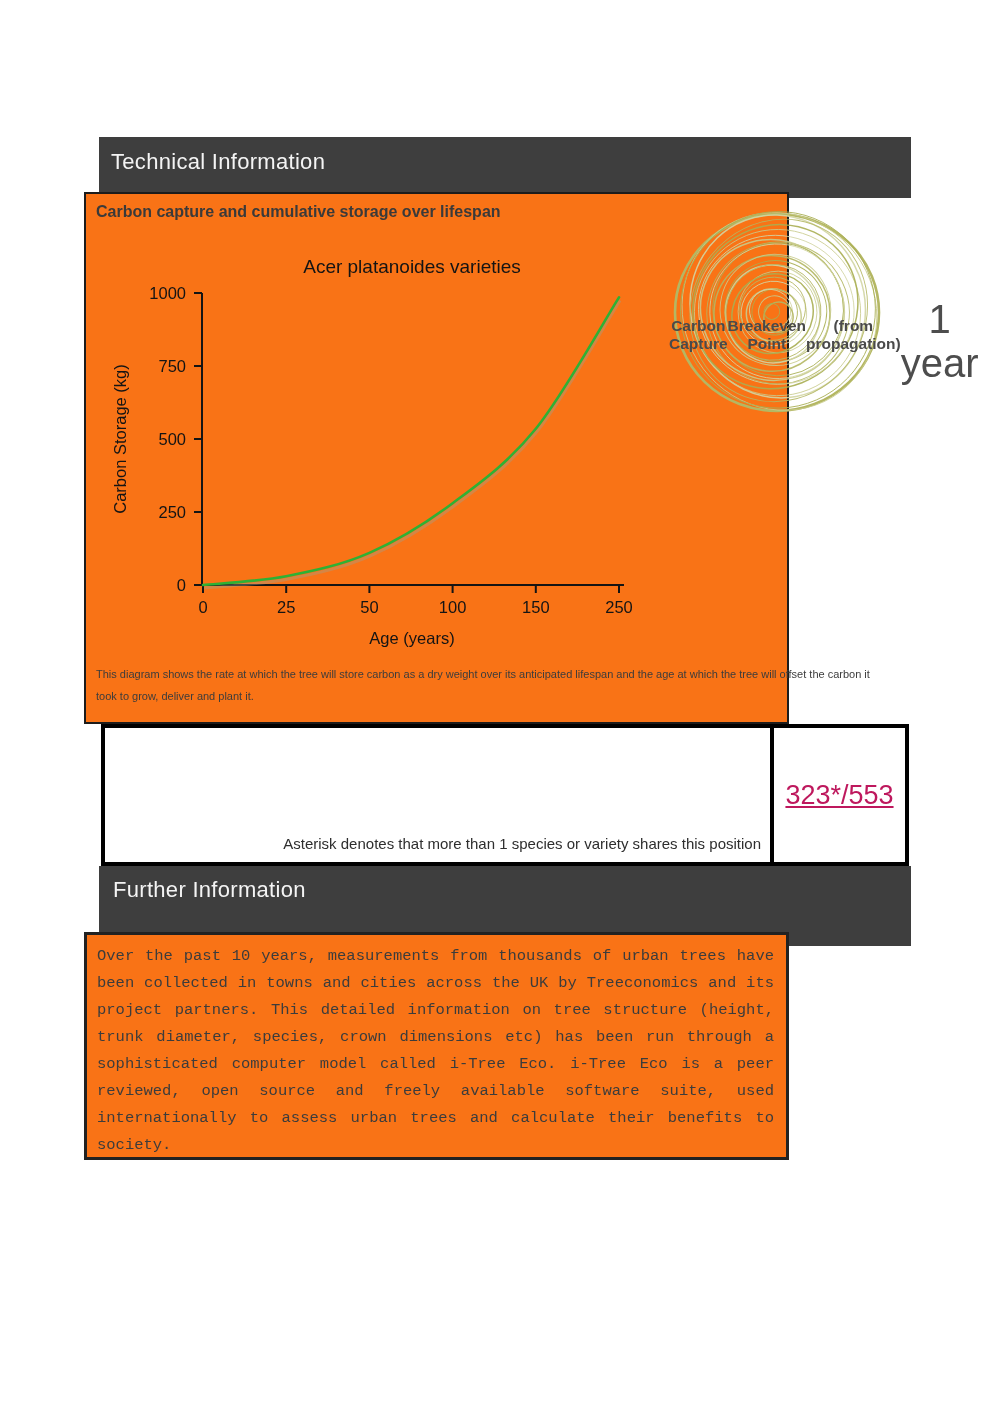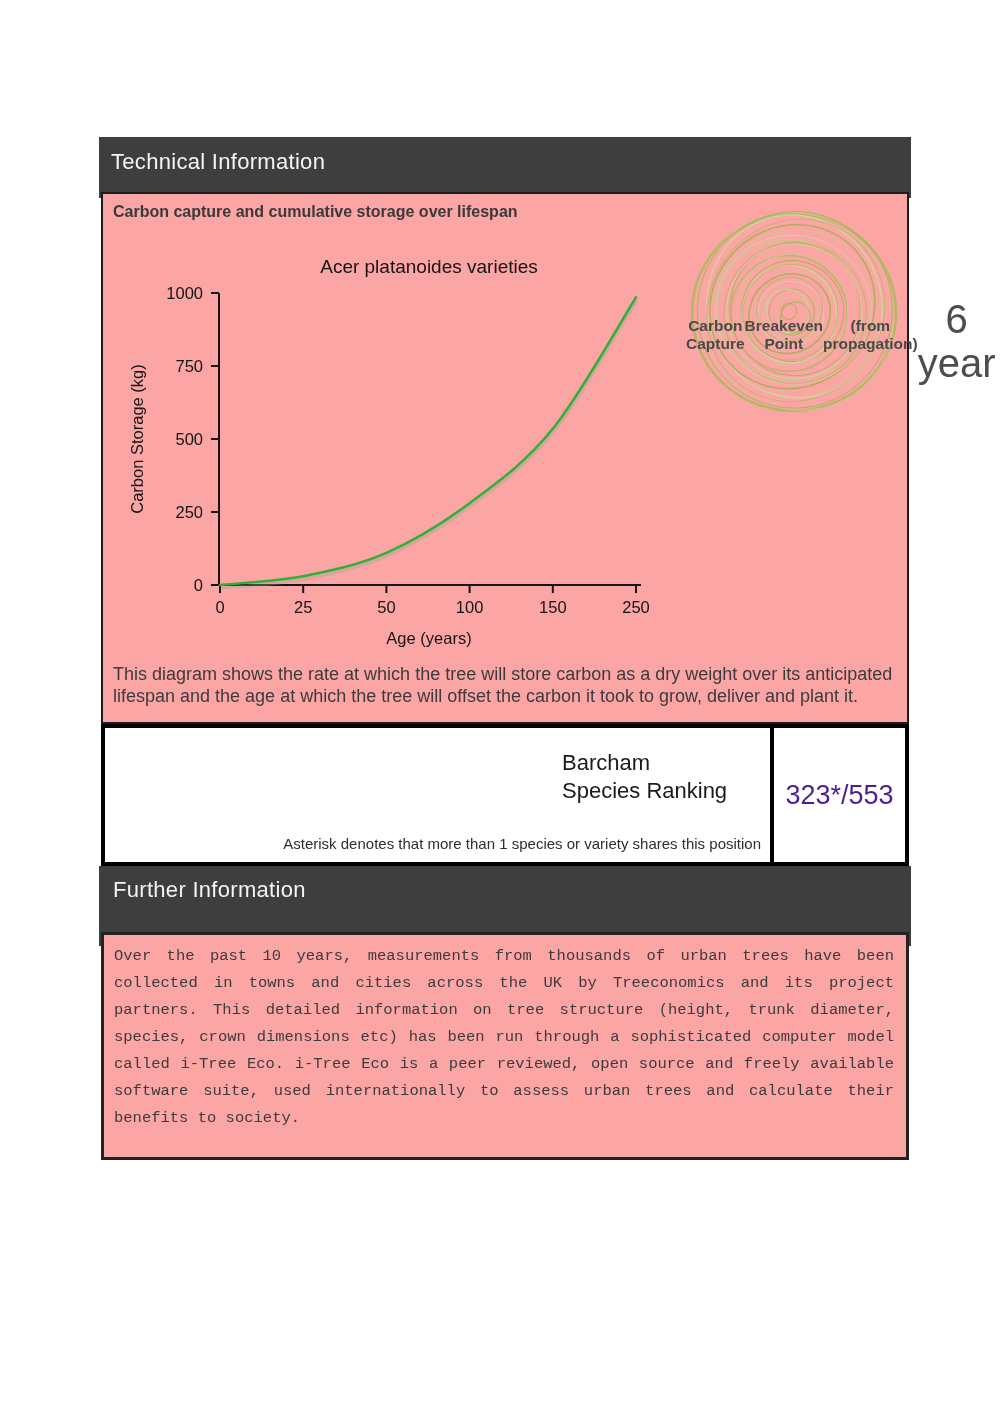--- a/index.html
+++ b/index.html
@@ -10,21 +10,21 @@
     color:#3d3d3d;
   }
   .section-bar {
     position:absolute; left:99px; width:812px; background:#3e3e3e;
     color:#f4f4f4; font-size:22px; letter-spacing:0.3px;
   }
   .bar-technical { top:137px; height:61px; line-height:49px; padding-left:12px; }
   .bar-further   { top:866px; height:80px; padding:10px 0 0 14px; line-height:28px; }
 
   .panel {
-    position:absolute; left:101px; width:808px; background:#fca5a5;
+    position:absolute; left:84px; width:705px; background:#f97316;
   }
   .panel-technical { top:192px; height:532px; border:2px solid #1c1c1c; }
   .panel-further   { top:932px; height:228px; border:3px solid #222222; padding:8px 12px 0 10px; }
 
   .subtitle {
     position:absolute; left:10px; top:9px;
     font-size:16px; font-weight:bold; color:#3a3a3a;
   }
 
   .chart-svg { position:absolute; left:20px; top:52px; }
@@ -42,39 +42,39 @@
   .badge-text {
     position:absolute; left:0; top:0; width:216px; height:216px;
     display:flex; flex-direction:row; align-items:center; text-align:center;
     padding-top:50px;
   }
   .badge-line { font-size:15.5px; font-weight:bold; color:#4a4a4a; line-height:18.5px; }
   .badge-value { font-size:40px; color:#4d4d4d; margin-top:12px; line-height:44px; }
 
   .panel-desc {
     position:absolute; left:10px; top:470px; width:786px;
-    font-size:18px; line-height:21.5px; color:#3c3c3c;
+    font-size:11px; line-height:21.5px; color:#3c3c3c;
   }
 
   .ranking {
     position:absolute; left:101px; top:724px; width:808px; height:142px;
     border:4px solid #000000; background:#fff; display:flex;
   }
   .ranking-left { flex:1 1 auto; position:relative; border-right:4px solid #000000; }
   .ranking-title {
     position:absolute; left:457px; top:21px;
     font-size:22px; line-height:28px; color:#1a1a1a;
   }
   .ranking-note {
     position:absolute; right:9px; bottom:10px;
     font-size:15px; color:#2e2e2e;
   }
   .ranking-value {
     width:131px; display:flex; align-items:center; justify-content:center;
-    font-size:27px; color:#4c1d95;
+    font-size:27px; color:#be185d;text-decoration:underline;
   }
 
   .further-paragraph {
     font-size:15.5px; line-height:27px; color:#3c3c3c; text-align:justify;font-family:Liberation Mono, monospace;
   }
   .further-link-line {
     font-size:15.5px; line-height:27px; color:#3c3c3c; margin-top:27px;
   }
 </style>
 </head>
@@ -148,33 +148,29 @@
         <ellipse cx="109.90332099624936" cy="110.45319788248034" rx="23.0097770391224" ry="22.796891333448958" transform="rotate(86 108 108)" fill="none" stroke="#a9ae52" stroke-width="0.9" opacity="0.9"></ellipse>
         <ellipse cx="113.22400074697659" cy="111.17870382620194" rx="21.057592724886067" ry="22.030944267516727" transform="rotate(139 108 108)" fill="none" stroke="#d2d5a3" stroke-width="0.9" opacity="0.9"></ellipse>
         <ellipse cx="110.98173314337465" cy="114.79741537493706" rx="14.660634761304694" ry="15.249354218446063" transform="rotate(12 108 108)" fill="none" stroke="#b4b763" stroke-width="1.5" opacity="0.9"></ellipse>
         <ellipse cx="108.50978374220101" cy="110.95986917077254" rx="15.925733591474675" ry="15.920020940162752" transform="rotate(65 108 108)" fill="none" stroke="#c8cb8c" stroke-width="0.9" opacity="0.9"></ellipse>
         <ellipse cx="111.65996816547054" cy="111.75764272448222" rx="7.941063474798341" ry="7.798333511490364" transform="rotate(118 108 108)" fill="none" stroke="#a9ae52" stroke-width="0.9" opacity="0.9"></ellipse>
       </svg>
     <div class="badge-text">
       <div class="badge-line">Carbon Capture</div>
       <div class="badge-line">Breakeven Point</div>
       <div class="badge-line">(from propagation)</div>
-      <div class="badge-value">6 year</div>
+      <div class="badge-value">1 year</div>
     </div>
   </div>
 
   <div class="panel-desc">This diagram shows the rate at which the tree will store carbon as a dry weight over its anticipated lifespan and the age at which the tree will offset the carbon it took to grow, deliver and plant it.</div>
 </div>
 
 <div class="ranking">
   <div class="ranking-left">
-    <div class="ranking-title">
-      <div>Barcham</div>
-      <div>Species Ranking</div>
-    </div>
     <div class="ranking-note">Asterisk denotes that more than 1 species or variety shares this position</div>
   </div>
   <div class="ranking-value">323*/553</div>
 </div>
 
 <div class="section-bar bar-further">
   <span>Further Information</span>
 </div>
 
 <div class="panel panel-further">

